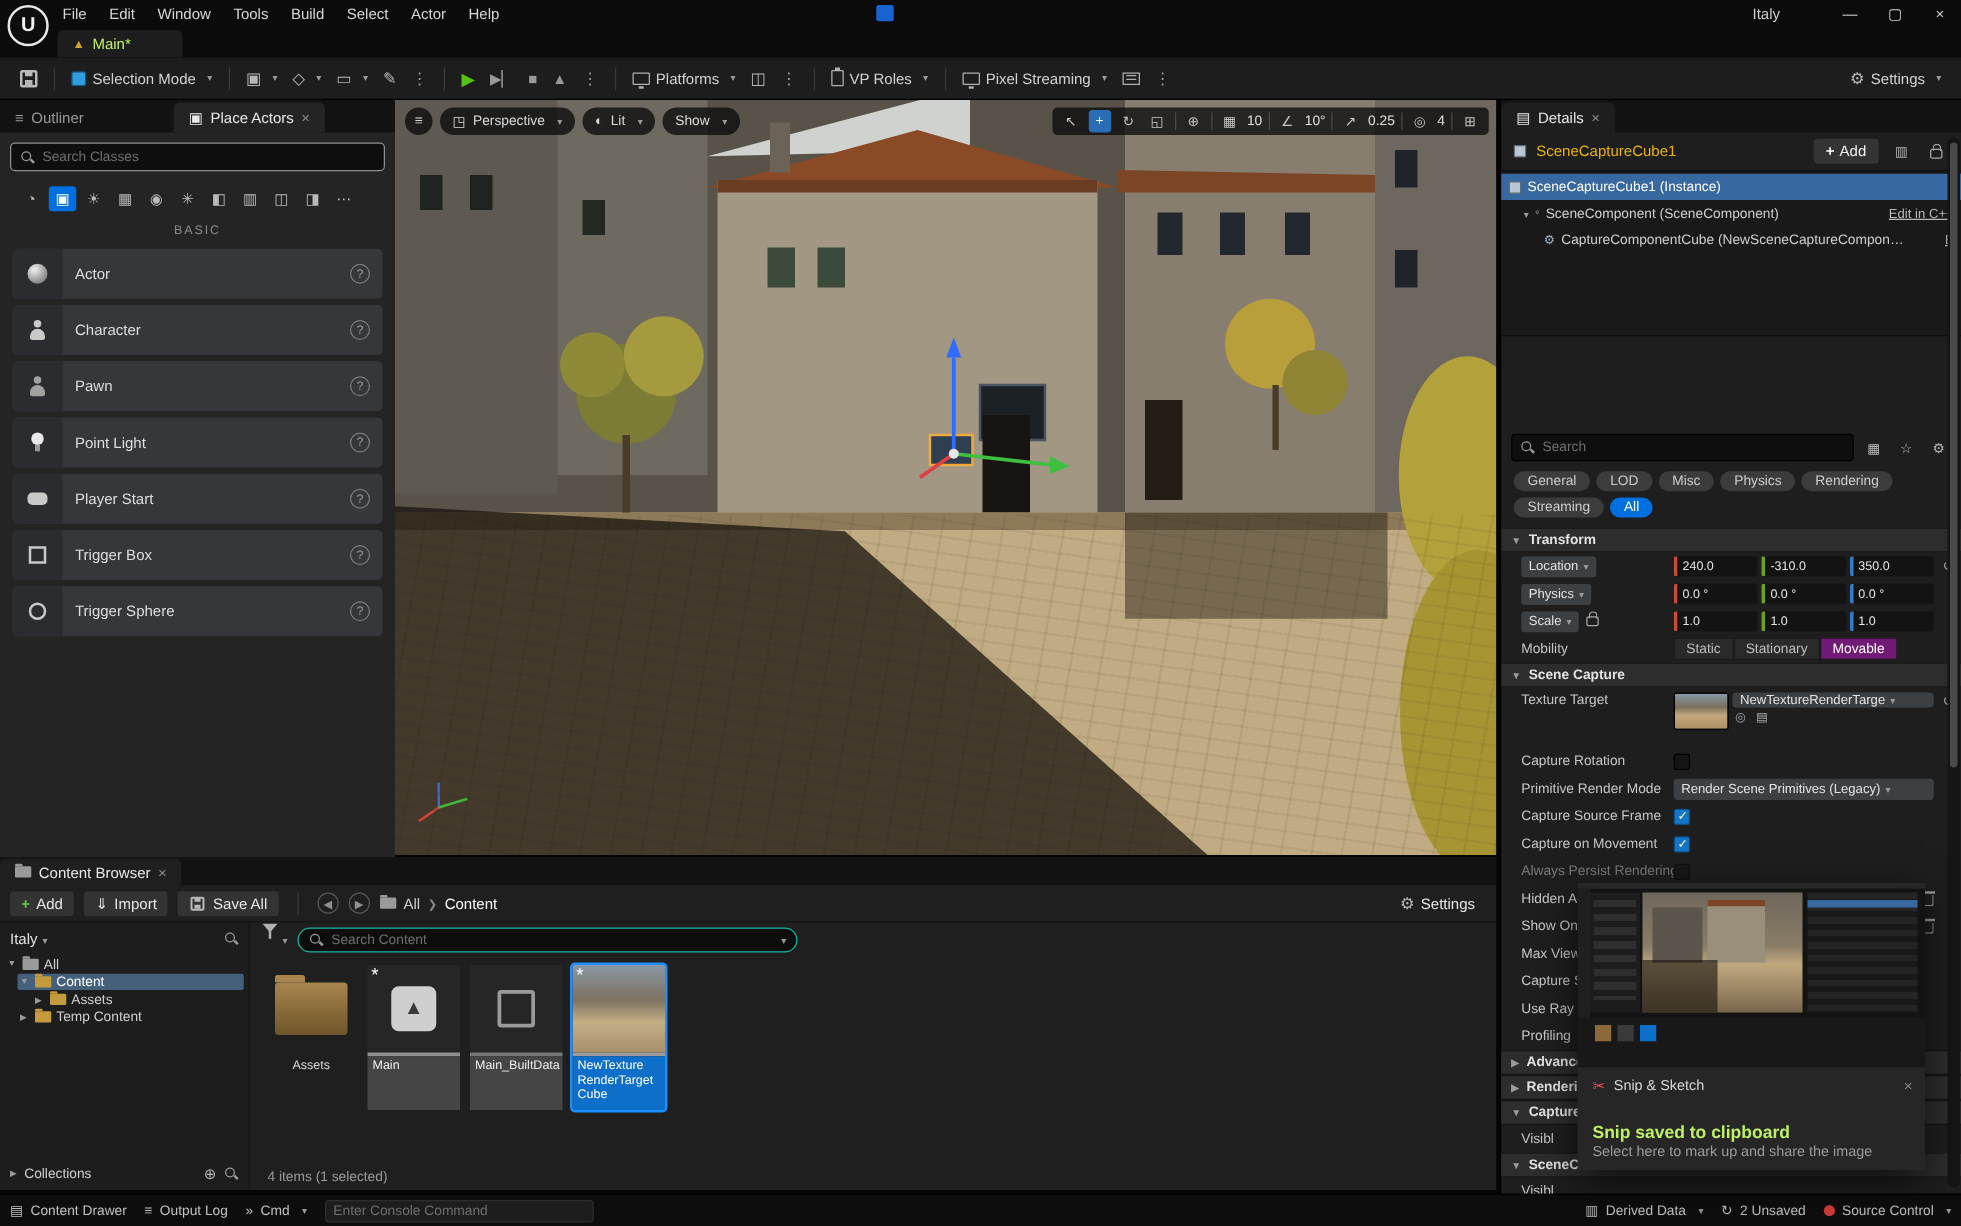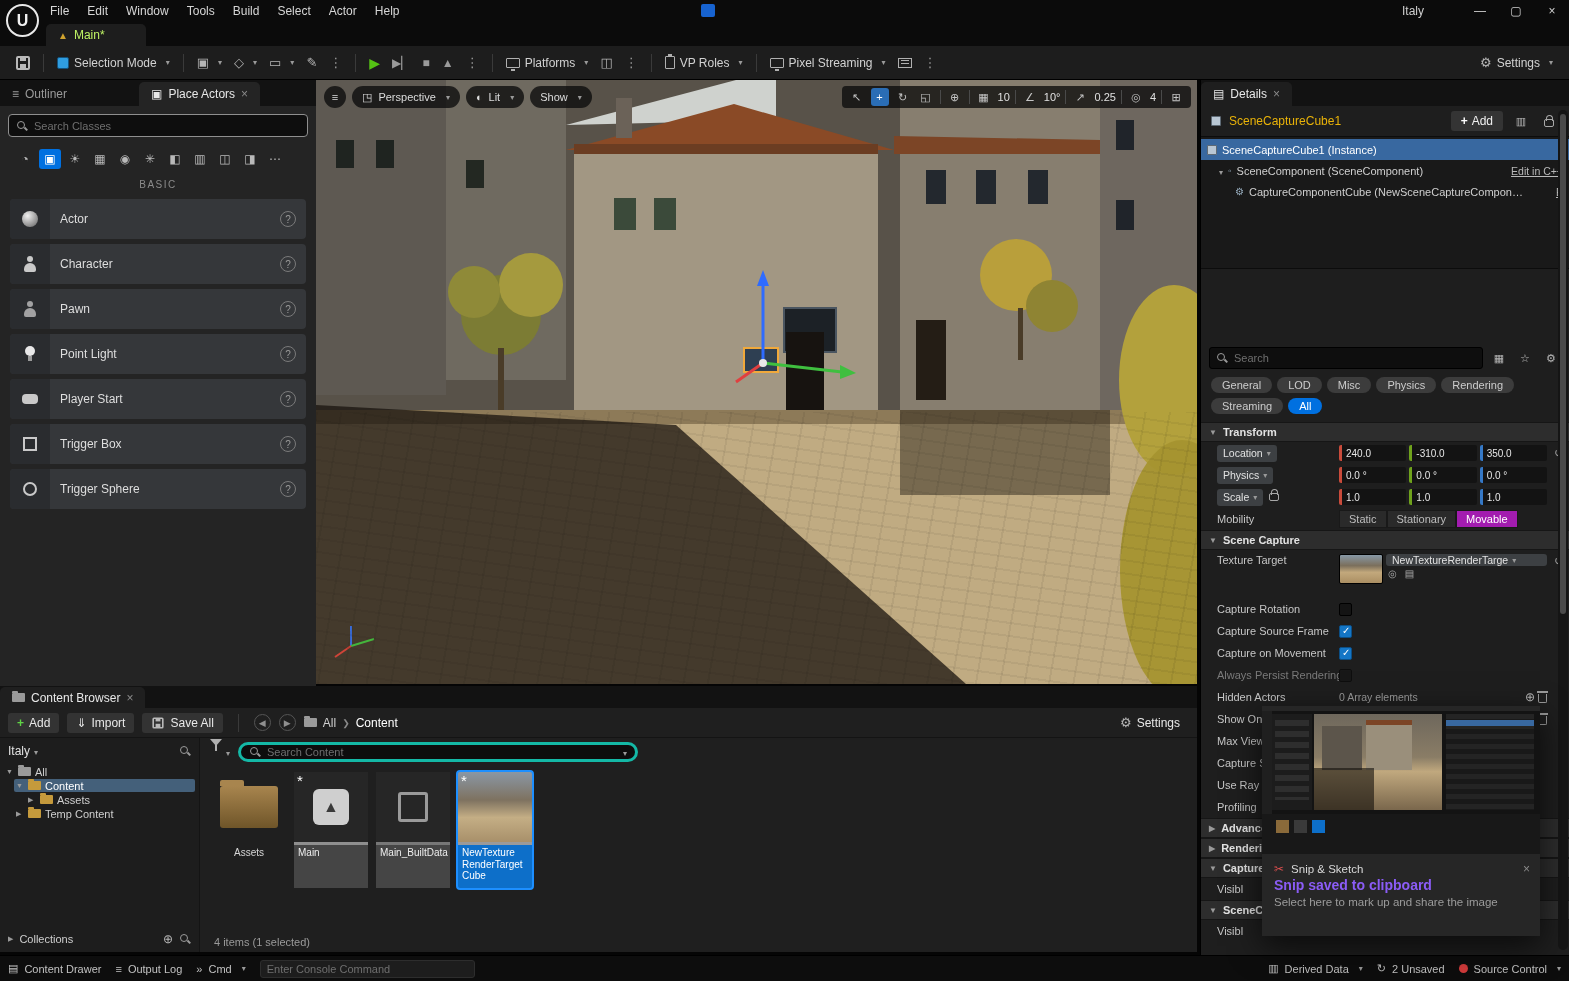--- a/index.html
+++ b/index.html
@@ -129,21 +129,21 @@
   .plabel.dim { color:#7a7a7a; }
   .pvalue { flex:1; display:flex; align-items:center; gap:3px; padding-right:2px; min-width:0; }
   .preset { width:20px; display:flex; justify-content:center; color:#9a9a9a; font-size:12px; }
   .dd { background:#3d4043; border-radius:3px; height:17px; display:flex; align-items:center; padding:0 6px; color:#e2e2e2; font-size:10.5px; }
   .dd .t { overflow:hidden; text-overflow:ellipsis; white-space:nowrap; }
   .dd.wide { flex:1; min-width:0; }
   .nf { flex:1; height:16px; background:#131313; border-radius:2px; border-left:3px solid #888; color:#e6e6e6; font-size:10px; display:flex; align-items:center; padding-left:4px; white-space:nowrap; overflow:hidden; }
   .nx { border-left-color:#c94b3b; } .ny { border-left-color:#6fa21c; } .nz { border-left-color:#3578c6; }
   .seg { display:flex; }
   .segb { padding:2px 9px; background:#2a2a2a; border:1px solid #191919; color:#bdbdbd; font-size:11px; }
-  .segb.on { background:#a21caf; color:#fff; }
+  .segb.on { background:#701a75; color:#fff; }
   .cb { width:13px; height:13px; background:#141414; border:1px solid #000; border-radius:2px; }
   .cb.on { background:#1476c6; border-color:#0c4f86; position:relative; }
   .cb.on::after { content:'✓'; position:absolute; left:2px; top:-1px; color:#fff; font-size:10px; }
   .cb.dis { opacity:.5; }
   .arrtxt { color:#9a9a9a; font-size:10.5px; flex:1; }
   .plusc { color:#b5b5b5; font-size:12px; }
   .thumbtex { width:44px; height:30px; border:1px solid #000; border-radius:2px; flex:none;
     background:linear-gradient(180deg,#8798a6 0%,#7b6f5c 38%,#c2a87c 62%,#ab8f63 100%); }
   .texcol { flex:1; display:flex; flex-direction:column; gap:2px; min-width:0; }
   .texicons { display:flex; gap:8px; padding-left:2px; color:#a8a8a8; font-size:10px; }
@@ -161,21 +161,21 @@
   .crumb .sep { color:#8a8a8a; font-size:9px; }
   #cbbody { display:flex; height:214px; }
   #cbleft { width:200px; border-right:1px solid #141414; position:relative; background:#1d1d1d; }
   #srcrow { height:26px; display:flex; align-items:center; padding:0 8px; gap:6px; color:#e2e2e2; font-size:12px; }
   .trow { height:13px; display:flex; align-items:center; gap:4px; font-size:11px; color:#cfcfcf; margin:1px 4px; border-radius:2px; padding:0 2px; }
   .trow .tri { font-size:7px; color:#9a9a9a; width:8px; }
   .trow.sel { background:#44607a; color:#fff; }
   #collrow { position:absolute; left:0; bottom:6px; width:100%; display:flex; align-items:center; gap:6px; padding:0 8px; color:#cfcfcf; font-size:11px; }
   #cbright { flex:1; position:relative; }
   #filtrow { height:28px; display:flex; align-items:center; gap:8px; padding:0 10px; }
-  #csearch { width:400px; height:20px; background:#0d0d0d; border:3px solid #14b8a6; border-radius:10px; display:flex; align-items:center; gap:6px; padding:0 8px; }
+  #csearch { width:400px; height:20px; background:#0d0d0d; border:1px solid #14b8a6; border-radius:10px; display:flex; align-items:center; gap:6px; padding:0 8px; }
   #csearch input { background:transparent; border:none; color:#ddd; font-size:11px; flex:1; }
   #grid { display:flex; gap:8px; padding:6px 12px; }
   .tile { width:74px; height:116px; display:flex; flex-direction:column; position:relative; border-radius:2px; }
   .tile .thumb { height:70px; background:#262626; display:flex; align-items:center; justify-content:center; }
   .tile .strip { height:3px; background:#8f8f8f; }
   .tile .tlabel { flex:1; background:#454545; color:#eee; font-size:10px; padding:2px 4px; line-height:1.15; overflow:hidden; }
   .tile.folder .thumb, .tile.folder .tlabel { background:transparent; }
   .tile.folder .tlabel { text-align:center; color:#d6d6d6; }
   .tile.folder .strip { background:transparent; }
   .bigfold { position:relative; width:58px; height:42px; background:linear-gradient(180deg,#a8854e,#6f5529); border-radius:3px; }
@@ -194,21 +194,21 @@
   #console { width:215px; height:18px; background:#1d1d1d; border-radius:3px; border:1px solid #2d2d2d; display:flex; align-items:center; padding:0 6px; }
   #console input { background:transparent; border:none; width:100%; color:#bbb; font-size:11px; }
   .reddot { width:9px; height:9px; border-radius:50%; background:#d23b3b; }
 
   
   #notif { left:1262px; top:706px; width:278px; height:230px; z-index:50; box-shadow:0 10px 30px rgba(0,0,0,.65); }
   #np-img { position:relative; width:278px; height:148px; background:#131313; overflow:hidden; }
   #np-body { width:278px; height:82px; background:#262626; padding:8px 12px; position:relative; }
   #np-body .approw { display:flex; align-items:center; gap:7px; color:#d8d8d8; font-size:11.5px; }
   #np-body .scis { color:#e05050; font-size:12px; }
-  #np-title { color:#8b5cf6; font-weight:bold; font-size:14px; margin-top:1px; }
+  #np-title { color:#bef264; font-weight:bold; font-size:14px; margin-top:21px; }
   #np-sub { color:#9c9c9c; font-size:11.5px; margin-top:3px; }
   #np-x { position:absolute; right:10px; top:8px; }
   .mini { position:absolute; }
 </style>
 </head>
 <body>
 
 <div id="menubar" class="abs">
   <span class="mi">File</span>
   <span class="mi">Edit</span>
@@ -625,20 +625,29 @@
     <div class="preset">↺</div>
   </div>
   <div class="prow">
     <div class="plabel">Capture Rotation</div>
     <div class="pvalue">
         <span class="cb"></span>
       </div>
     <div class="preset"></div>
   </div>
   <div class="prow">
+    <div class="plabel">Primitive Render Mode</div>
+    <div class="pvalue">
+        <span class="dd caret wide">
+          <span class="t">Render Scene Primitives (Legacy)</span>
+        </span>
+      </div>
+    <div class="preset"></div>
+  </div>
+  <div class="prow">
     <div class="plabel">Capture Source Frame</div>
     <div class="pvalue">
         <span class="cb on"></span>
       </div>
     <div class="preset"></div>
   </div>
   <div class="prow">
     <div class="plabel">Capture on Movement</div>
     <div class="pvalue">
         <span class="cb on"></span>

